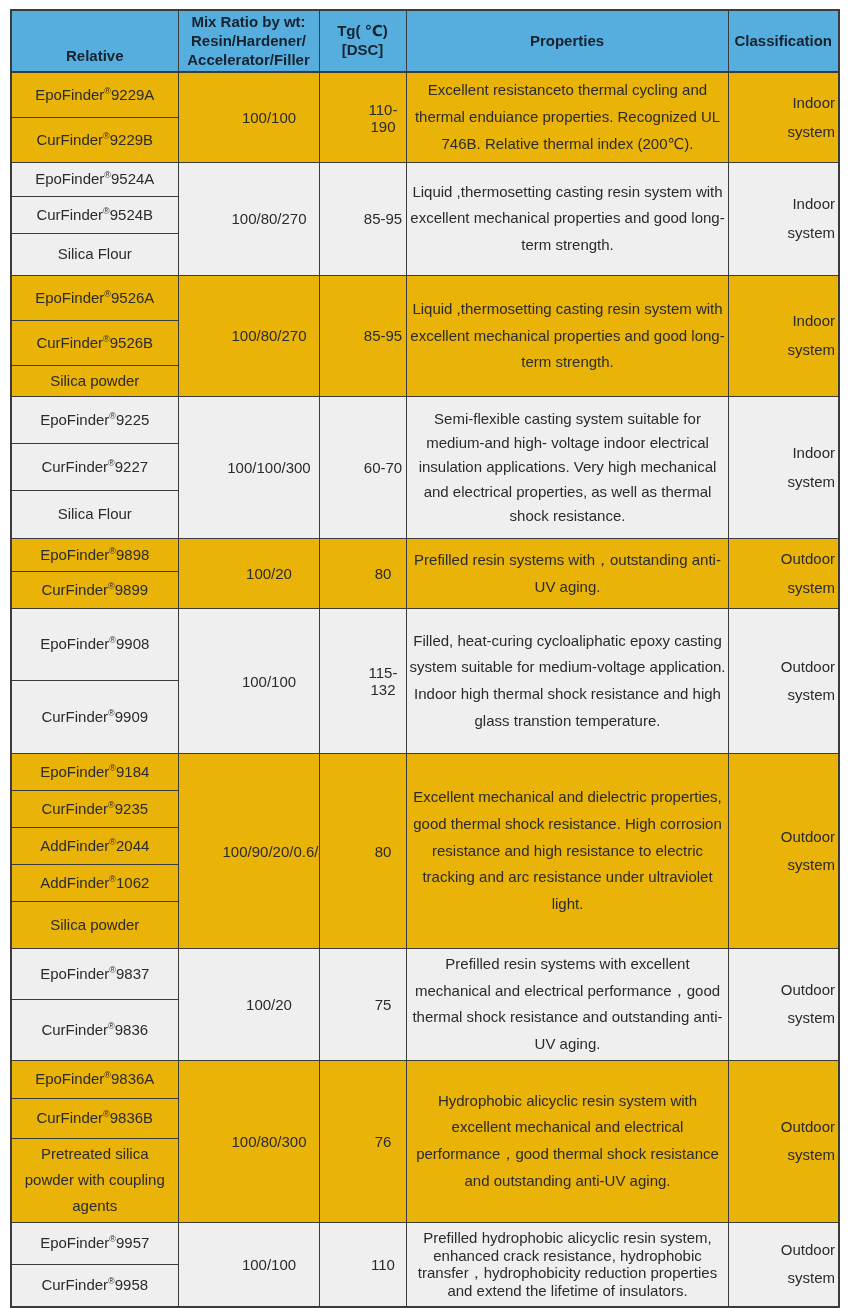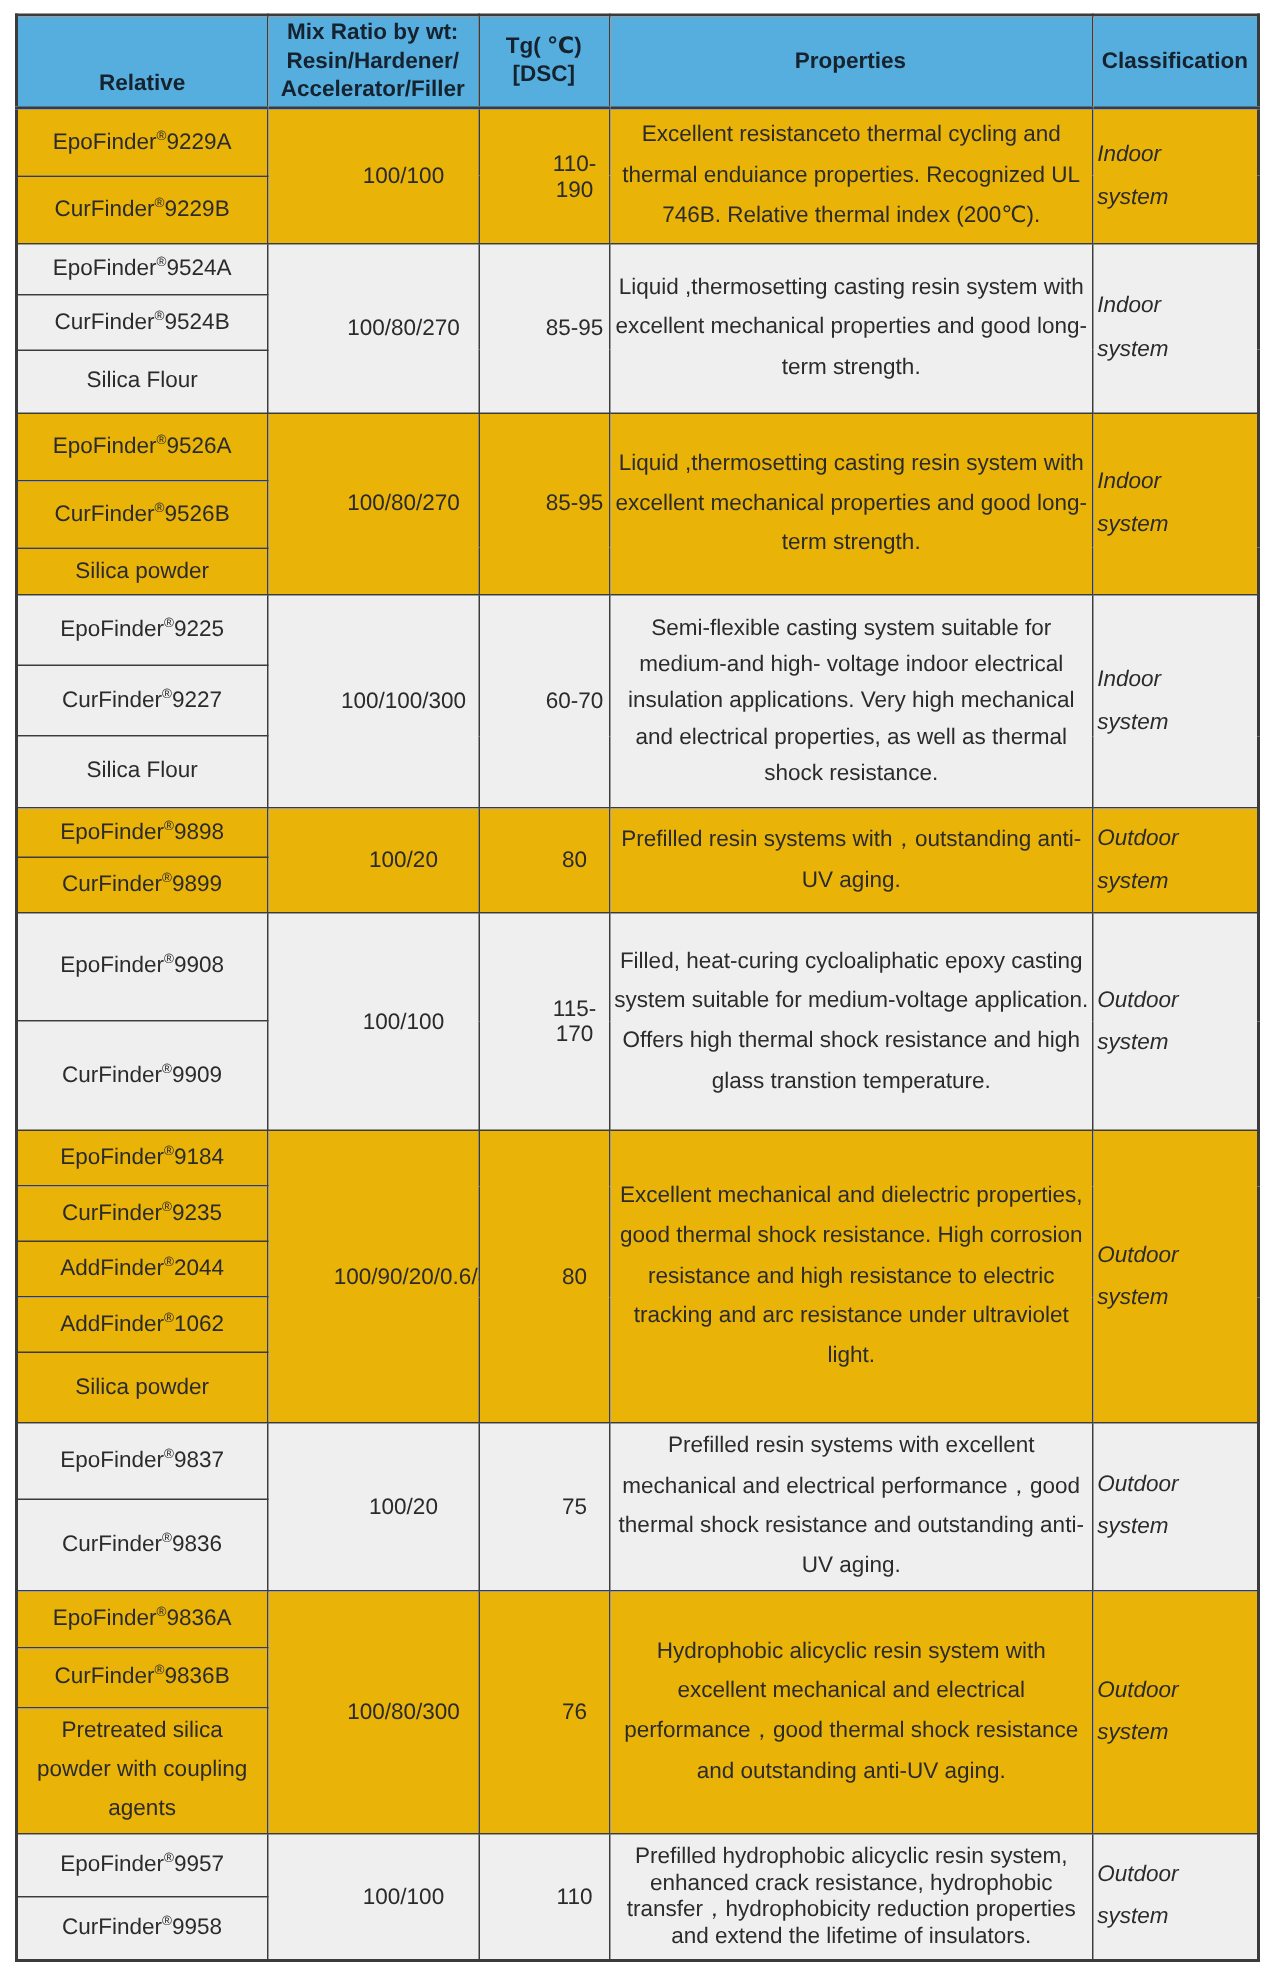--- a/index.html
+++ b/index.html
@@ -58,25 +58,24 @@
     vertical-align: middle;
     padding-left: 44px;
   }
   td.cell-props {
     text-align: center;
     vertical-align: middle;
     line-height: 1.78;
     padding: 2px 2px 2px 3px;
   }
   td.cell-class {
-    text-align: left;
+    text-align: right;
     vertical-align: middle;
     white-space: pre-line;
     line-height: 1.9;
-    font-style: italic;
   }
   tr.alt td { background: #efefef; }
   tr:not(.alt) td { background: #eab308; }
   tr[data-group="9"] td.cell-props { line-height: 1.18; }
   tr[data-group="3"] td.cell-props { line-height: 1.62; }
   sup {
     font-size: 9px;
     vertical-align: super;
     line-height: 0;
   }
@@ -166,22 +165,22 @@
           <td class="cell-props" rowspan="2">Prefilled resin systems with，outstanding anti-UV aging.</td>
           <td class="cell-class" rowspan="2">Outdoor
 system</td>
         </tr>
         <tr data-group="4" style="height: 37px;">
           <td class="cell-product">CurFinder<sup>®</sup>9899</td>
         </tr>
         <tr data-group="5" class="alt" style="height: 72px;">
           <td class="cell-product">EpoFinder<sup>®</sup>9908</td>
           <td class="cell-mix" rowspan="2">100/100</td>
-          <td class="cell-tg" rowspan="2">115-170</td>
-          <td class="cell-props" rowspan="2">Filled, heat-curing cycloaliphatic epoxy casting system suitable for medium-voltage application. Offers high thermal shock resistance and high glass transtion temperature.</td>
+          <td class="cell-tg" rowspan="2">115-132</td>
+          <td class="cell-props" rowspan="2">Filled, heat-curing cycloaliphatic epoxy casting system suitable for medium-voltage application. Indoor high thermal shock resistance and high glass transtion temperature.</td>
           <td class="cell-class" rowspan="2">Outdoor
 system</td>
         </tr>
         <tr data-group="5" class="alt" style="height: 73px;">
           <td class="cell-product">CurFinder<sup>®</sup>9909</td>
         </tr>
         <tr data-group="6" style="height: 37px;">
           <td class="cell-product">EpoFinder<sup>®</sup>9184</td>
           <td class="cell-mix" rowspan="5">100/90/20/0.6/410</td>
           <td class="cell-tg" rowspan="5">80</td>

